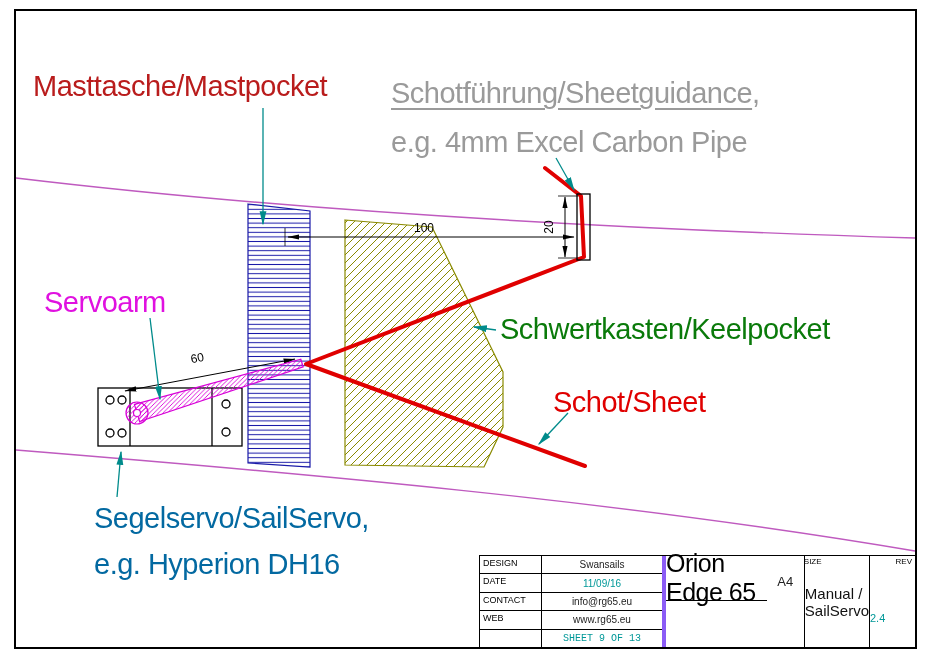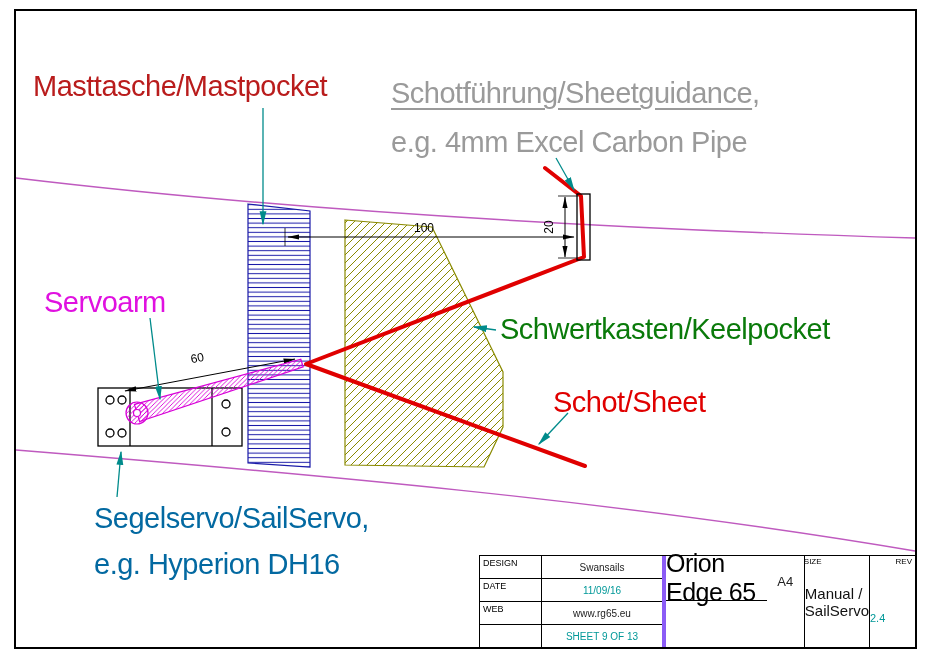--- a/index.html
+++ b/index.html
@@ -15,21 +15,21 @@
   .lbl-servoarm { left:44px;  top:286px; color:#e011e0; }
   .lbl-keel     { left:500px; top:313px; color:#0a7a0a; }
   .lbl-sheet    { left:553px; top:386px; color:#e00000; }
   .lbl-servo    { left:94px;  top:495px; color:#0369a1; line-height:1.6; }
 
   
   .titleblock { position:absolute; left:479px; top:555px; width:437px; height:93px;
                 border:1px solid #000; background:#fff; display:flex; font-family:"Liberation Sans",sans-serif; }
   .tb-left { width:186px; border-right:4px solid #8b5cf6; display:flex; flex-direction:column; }
   .tb-row { flex:1; display:flex; border-bottom:1px solid #000; }
-  .tb-row:last-child { border-bottom:none; }
+  .tb-row:last-child { border-bottom:none;font-family:Liberation Mono, monospace; }
   .tb-label { width:62px; border-right:1px solid #000; font-size:9px; color:#000; padding:2px 0 0 3px; }
   .tb-value { flex:1; font-size:10px; color:#222; display:flex; align-items:center; justify-content:center; }
   .teal { color:#009898; }
   .tb-right { flex:1; display:flex; }
   .tb-title { height:45px; border-bottom:1px solid #000; display:flex; align-items:center; justify-content:center;
               font-size:25px; color:#000; letter-spacing:-0.5px; }
   .tb-bottom { flex:1; display:flex; }
   .tb-size { width:38px; border-right:1px solid #000; position:relative; }
   .tb-small { position:absolute; top:1px; left:2px; font-size:8px; color:#000;padding-left:35px; }
   .tb-small.right { left:auto; right:3px; }
@@ -142,20 +142,24 @@
     <div class="tb-left">
       <div class="tb-row">
         <div class="tb-label">DESIGN</div>
         <div class="tb-value">Swansails</div>
       </div>
       <div class="tb-row">
         <div class="tb-label">DATE</div>
         <div class="tb-value teal">11/09/16</div>
       </div>
       <div class="tb-row">
+        <div class="tb-label">CONTACT</div>
+        <div class="tb-value">info@rg65.eu</div>
+      </div>
+      <div class="tb-row">
         <div class="tb-label">WEB</div>
         <div class="tb-value">www.rg65.eu</div>
       </div>
       <div class="tb-row">
         <div class="tb-label"></div>
         <div class="tb-value teal">SHEET 9 OF 13</div>
       </div>
     </div>
     <div class="tb-right">
       <div class="tb-title">Orion Edge 65</div>

